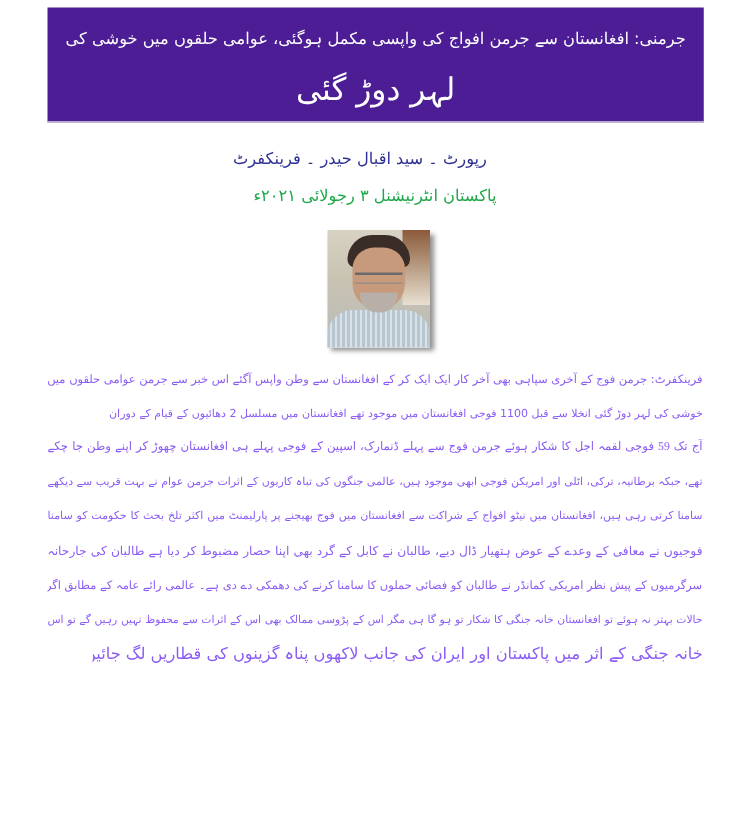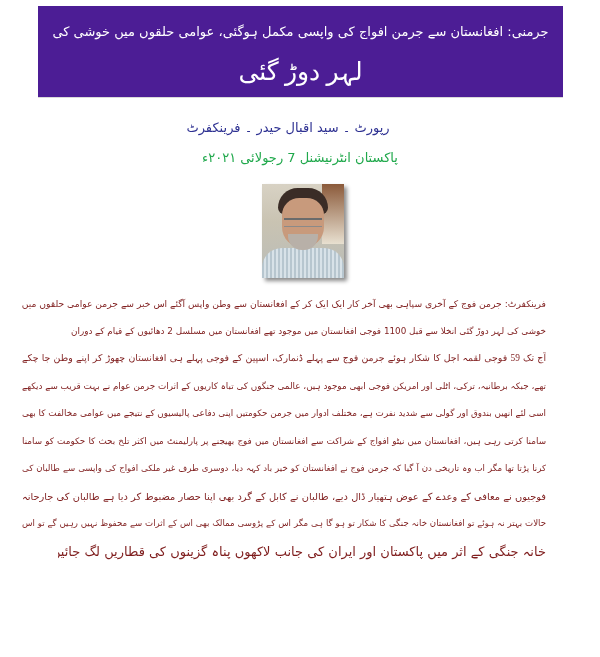--- a/index.html
+++ b/index.html
@@ -91,66 +91,65 @@
       position: absolute; left: 26px; top: 50px; width: 30px; height: 16px;
       background: #b8b0a8; border-radius: 0 0 14px 14px;
     }
     .photo .shirt {
       position: absolute; left: 0; bottom: 0; width: 82px; height: 30px;
       background: repeating-linear-gradient(90deg, #b7c6cf 0px, #b7c6cf 2px, #d8e2e8 2px, #d8e2e8 4px);
       border-radius: 20px 20px 0 0;
     }
     .body-text {
       position: absolute;
-      left: 22px;
+      left: 38px;
       top: 290px;
       width: 524px;
       direction: rtl;
       text-align: justify;
       text-align-last: right;
-      color: #7f1d1d;
+      color: #8b5cf6;
       font-size: 13.2px;
       line-height: 27.5px;
       margin: 0;
     }
     .body-text span.line {
       display: block;
       text-align: justify;
       text-align-last: justify;
       white-space: nowrap;
       overflow: hidden;
     }
     .body-text span.line.last {
       text-align-last: right;
     }
   </style>
 </head>
 <body>
 
 <div class="banner">
   <h1 class="headline" style="white-space: nowrap; font-size: 13px;">جرمنی:  افغانستان سے جرمن افواج کی واپسی مکمل ہوگئی، عوامی حلقوں میں خوشی کی</h1>
-  <h1 class="headline" style="white-space: nowrap; font-family: Liberation Serif, serif;">لہر دوڑ گئی</h1>
+  <h1 class="headline" style="white-space: nowrap;">لہر دوڑ گئی</h1>
 </div>
 
 <div class="byline">رپورٹ ۔ سید اقبال حیدر ۔ فرینکفرٹ</div>
-<div class="publication">پاکستان انٹرنیشنل 7 رجولائی ۲۰۲۱ء</div>
+<div class="publication">پاکستان انٹرنیشنل ۳ رجولائی ۲۰۲۱ء</div>
 
 <div class="photo" title="author-portrait">
   <div class="bg-right"></div>
   <div class="shirt"></div>
   <div class="hair"></div>
   <div class="face"></div>
   <div class="glasses"></div>
   <div class="beard"></div>
 </div>
 
 <div class="body-text">
   <span class="line" style="font-size: 9.2px;">فرینکفرٹ:  جرمن فوج کے آخری سپاہی بھی آخر کار ایک ایک کر کے افغانستان سے وطن واپس آگئے اس خبر سے جرمن عوامی حلقوں میں</span>
   <span class="line" style="font-size: 8.8px; margin-left: 48px;">خوشی کی لہر دوڑ گئی انخلا سے قبل 1100 فوجی افغانستان میں موجود تھے افغانستان میں مسلسل 2 دھائیوں کے قیام کے دوران 2001 سے</span>
   <span class="line" style="font-size: 9.4px; font-family: Liberation Serif, serif;">آج تک 59 فوجی لقمہ اجل کا شکار ہوئے جرمن فوج سے پہلے ڈنمارک، اسپین کے فوجی پہلے ہی افغانستان چھوڑ کر اپنے وطن جا چکے</span>
   <span class="line" style="font-size: 8.8px;">تھے، جبکہ برطانیہ، ترکی، اٹلی اور امریکن فوجی ابھی موجود ہیں، عالمی جنگوں کی تباہ کاریوں کے اثرات جرمن عوام نے بہت قریب سے دیکھے</span>
-  <span class="line" style="font-size: 8.8px;">اسی لئے انھیں بندوق اور گولی سے شدید نفرت ہے، مختلف ادوار میں جرمن حکومتیں اپنی دفاعی پالیسیوں کے نتیجے میں عوامی مخالفت کا بھی</span>
   <span class="line" style="font-size: 8.8px;">سامنا کرتی رہی ہیں، افغانستان میں نیٹو افواج کے شراکت سے افغانستان میں فوج بھیجنے پر پارلیمنٹ میں اکثر تلخ بحث کا حکومت کو سامنا</span>
-  <span class="line" style="font-size: 8.6px;">کرنا پڑتا تھا مگر اب وہ تاریخی دن آ گیا کہ جرمن فوج نے افغانستان کو خیر باد کہہ دیا، دوسری طرف غیر ملکی افواج کی واپسی سے طالبان کی</span>
   <span class="line" style="font-size: 9.8px;">فوجیوں نے معافی کے وعدے کے عوض ہتھیار ڈال دیے، طالبان نے کابل کے گرد بھی اپنا حصار مضبوط کر دیا ہے طالبان   کی جارحانہ</span>
+  <span class="line" style="font-size: 9.2px;">سرگرمیوں کے پیش نظر امریکی کمانڈر نے طالبان کو فضائی حملوں کا سامنا کرنے کی دھمکی دے دی ہے۔ عالمی رائے عامہ کے مطابق اگر</span>
   <span class="line" style="font-size: 8.6px;">حالات بہتر نہ ہوئے تو افغانستان خانہ جنگی کا شکار تو ہو گا ہی مگر اس کے پڑوسی ممالک بھی اس کے اثرات سے محفوظ نہیں رہیں گے تو اس</span>
   <span class="line last" style="font-size: 13px; margin-left: 36px;">خانہ جنگی کے اثر میں پاکستان اور ایران کی جانب لاکھوں پناہ گزینوں کی قطاریں لگ جائیں گی۔</span>
 </div>
 
 </body></html>

